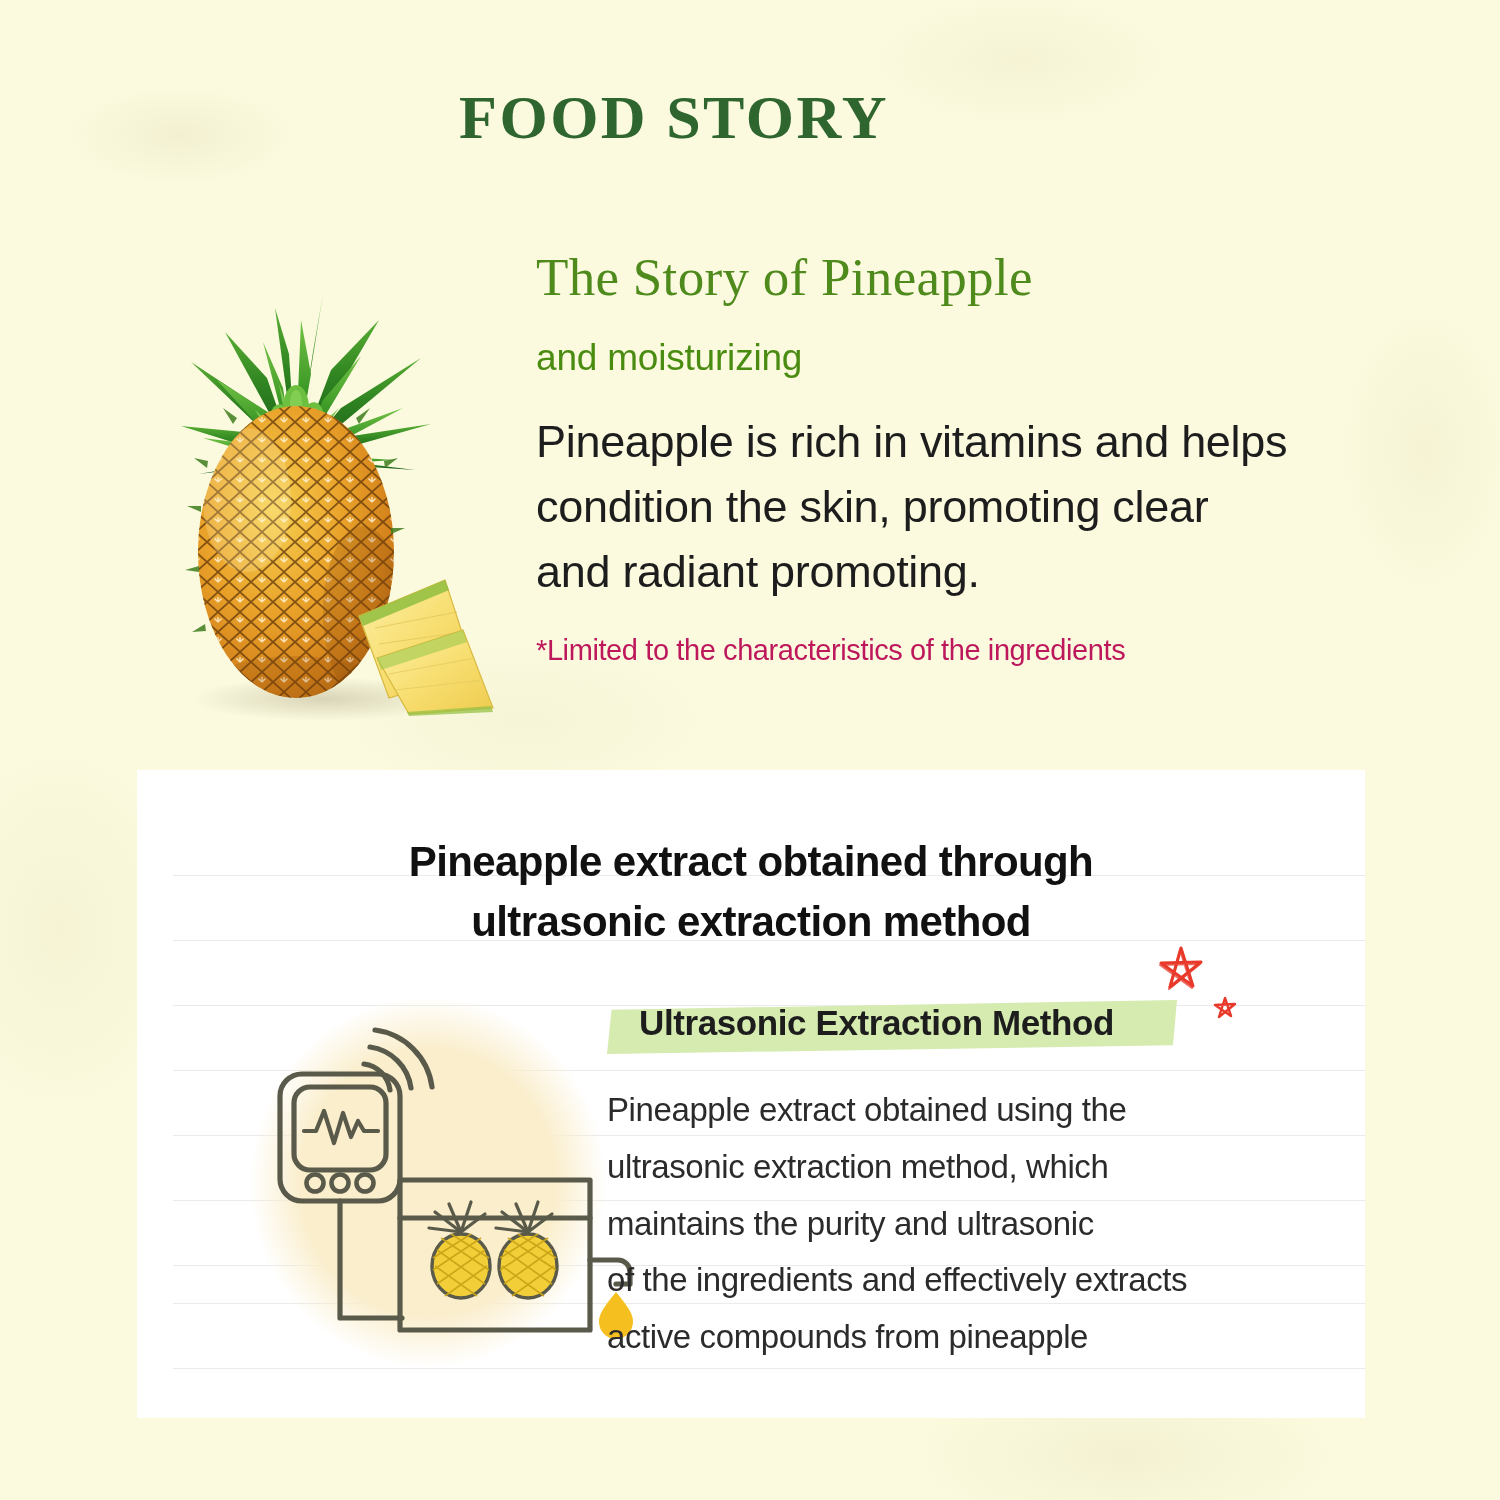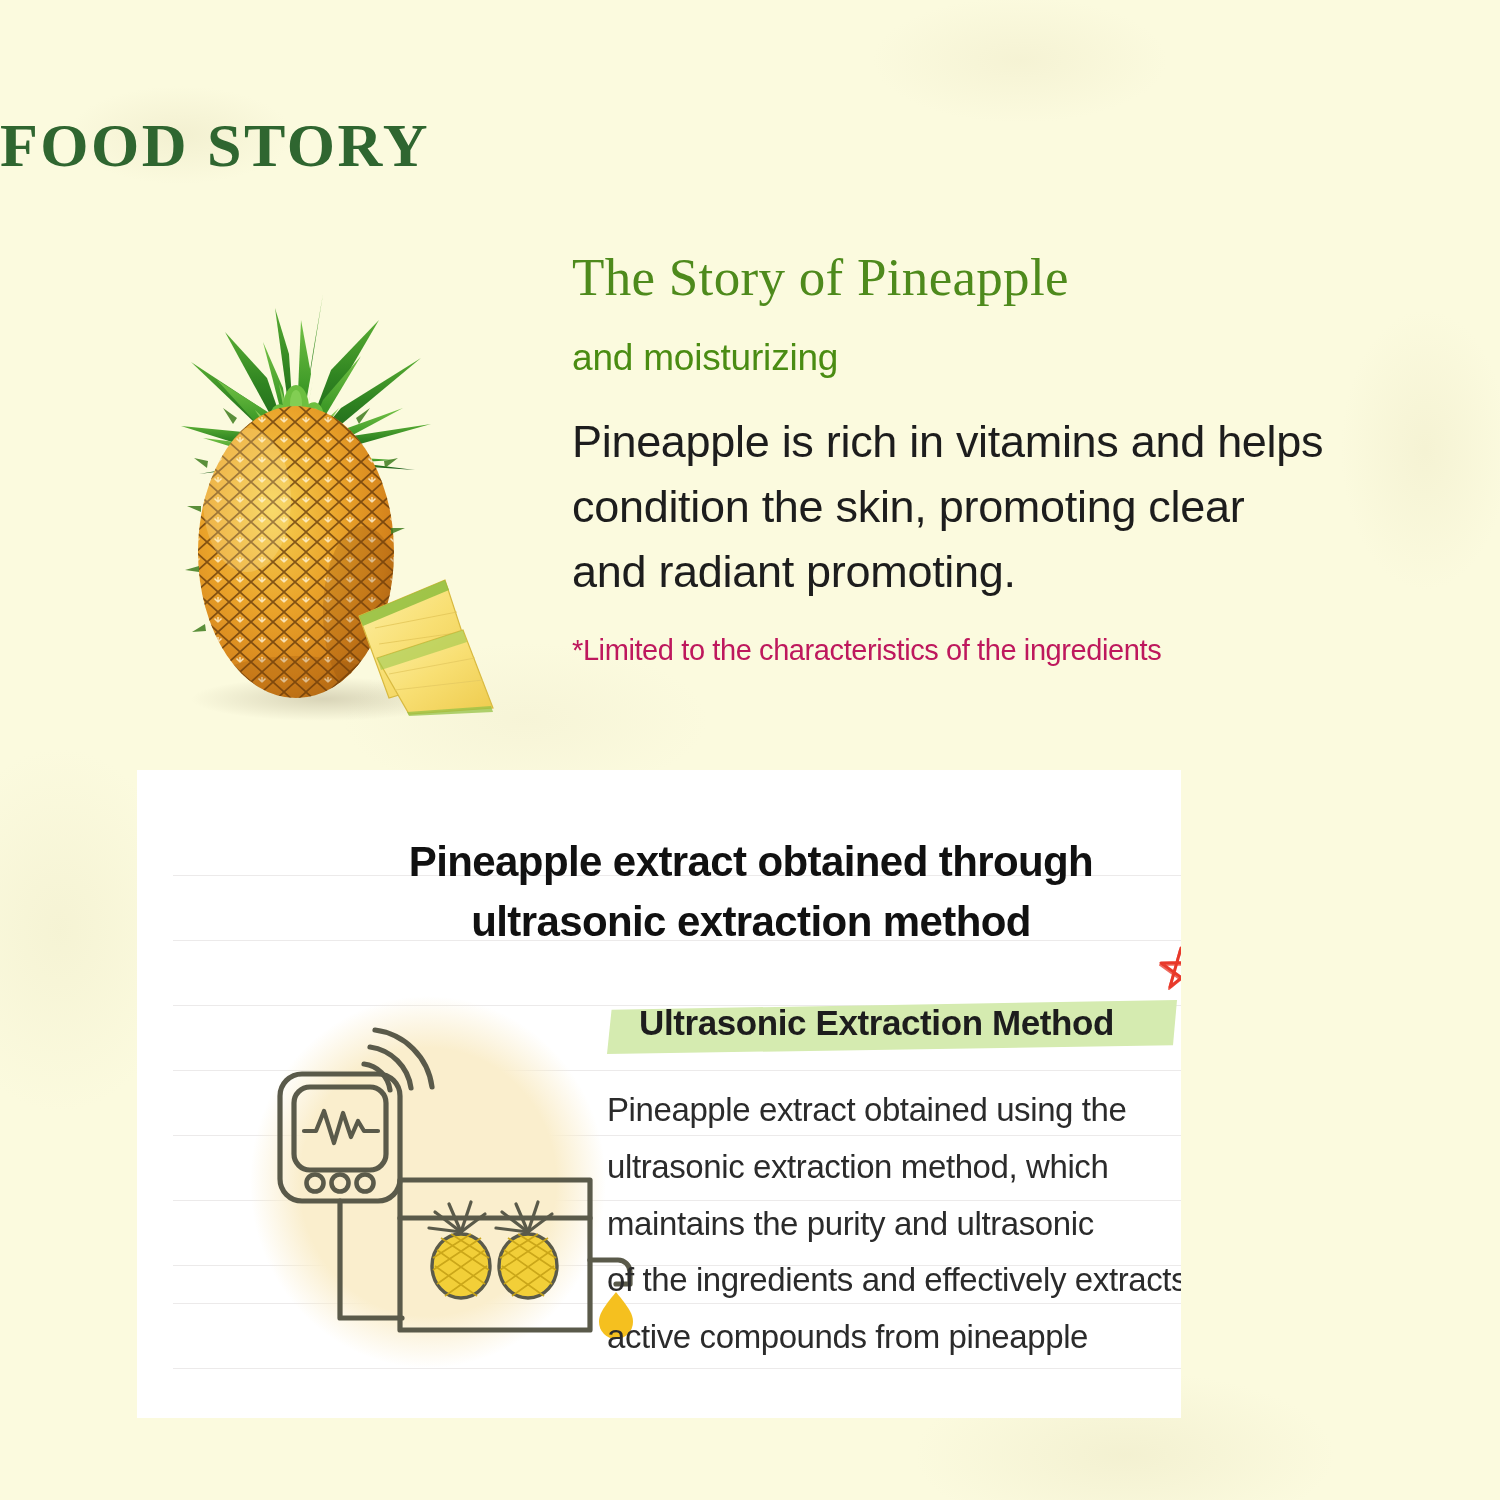--- a/index.html
+++ b/index.html
@@ -27,41 +27,41 @@
       radial-gradient(ellipse 300px 120px at 75% 97%,rgba(234,230,194,.45), transparent 70%),
       radial-gradient(ellipse 140px 140px at 50% 75%,rgba(240,237,208,.35), transparent 70%);
     pointer-events:none;
     z-index:0;
   }
 
   
   .food-story-title{
     position:absolute;
     top:82px; left:0; width:1348px;
+    text-align:center;
     font-family:"Liberation Serif", serif;
     font-weight:bold;
     font-size:62px;
     letter-spacing:2.5px;
     color:#2f6630;
     z-index:3;
-    margin-top:28px;
   }
 
   
   .pineapple-photo{
     position:absolute;
     left:163px; top:212px;
     width:352px; height:512px;
     z-index:3;
   }
 
   
   .story-col{
     position:absolute;
-    left:572px; top:248px;
+    left:536px; top:248px;
     width:780px;
     z-index:3;
   }
   .story-heading{
     font-family:"Liberation Serif", serif;
     font-size:53px;
     color:#4e8a1c;
     line-height:1.12;
     letter-spacing:.3px;
   }
@@ -83,21 +83,21 @@
     margin-top:30px;
     font-size:29px;
     color:#be185d;
     letter-spacing:-.4px;
   }
 
   
   .extract-card{
     position:absolute;
     left:137px; top:770px;
-    width:1044px; height:648px;
+    width:1228px; height:648px;
     background:#ffffff;
     z-index:2;
     overflow:hidden;
   }
   .rule-lines{
     position:absolute; inset:0;
     z-index:1;
     pointer-events:none;
   }
   .rule-lines i{

